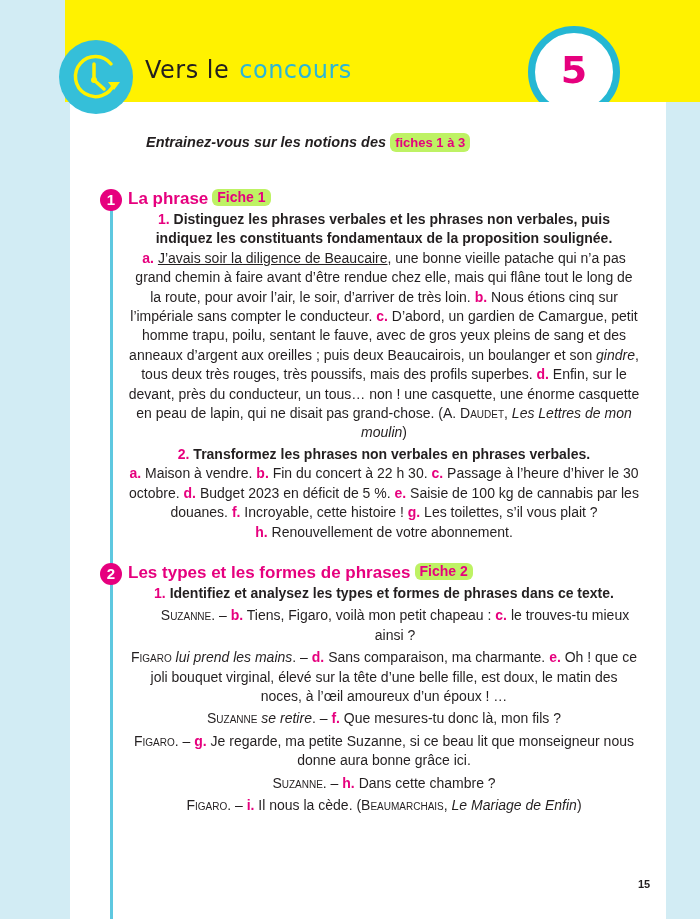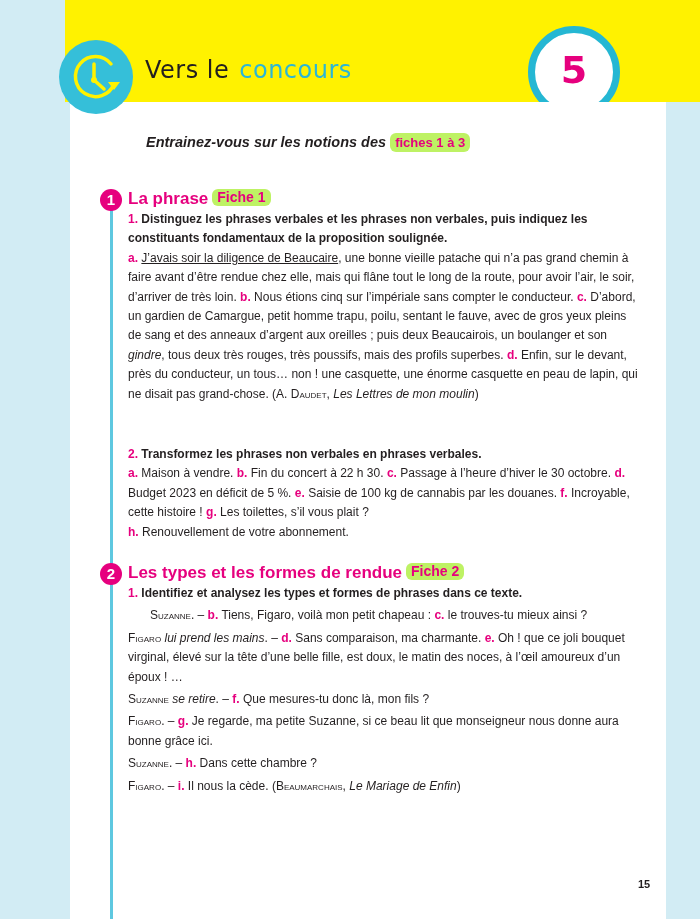--- a/index.html
+++ b/index.html
@@ -56,22 +56,23 @@
     .sec-badge {
       position: absolute; width: 22px; height: 22px; border-radius: 50%; background: #e6007e;
       color: #fff; font-weight: bold; font-size: 15px; text-align: center; line-height: 22px;
     }
     .sec-title {
       position: absolute; left: 128px; font-size: 17px; font-weight: bold; color: #e6007e;
       white-space: nowrap; line-height: 22px;
     }
     .sec-title .tag { font-size: 14px; line-height: 17px; vertical-align: 2px; margin-left: 4px; }
     .block {
-      position: absolute; left: 128px; width: 512px; font-size: 12px; line-height: 19.4px;
+      position: absolute; left: 128px; width: 512px; font-size: 14px; line-height: 19.4px;
       color: #231f20;
+      text-align: center;
     }
     .q { font-weight: bold; }
     .q .n, .l { color: #e6007e; font-weight: bold; }
     .u { text-decoration: underline; }
     .sc { font-variant: small-caps; }
     .i { font-style: italic; }
     .p { margin: 0; }
     .pagenum {
       position: absolute; left: 638px; top: 878px; font-size: 11px; font-weight: bold; color: #231f20; text-align: right;
     }
@@ -144,21 +145,21 @@
     <span class="l">d.</span> <span>Budget 2023 en déficit de 5 %.</span>
     <span class="l">e.</span> <span>Saisie de 100 kg de cannabis par les douanes.</span>
     <span class="l">f.</span> <span>Incroyable, cette histoire !</span>
     <span class="l">g.</span> <span>Les toilettes, s’il vous plait ?</span><br>
     <span class="l">h.</span> <span>Renouvellement de votre abonnement.</span>
   </p>
 </div>
 
 <div class="sec-badge" style="left:100px; top:563px;">2</div>
 <div class="sec-title" style="top:562px;">
-  <span>Les types et les formes de rendue</span><span class="tag">Fiche 2</span>
+  <span>Les types et les formes de phrases</span><span class="tag">Fiche 2</span>
 </div>
 
 <div class="block" style="top:584px;">
   <p class="p q">
     <span class="n">1.</span>
     <span>Identifiez et analysez les types et formes de phrases dans ce texte.</span>
   </p>
   <p class="p" style="margin-top:3px;margin-left:22px;">
     <span class="sc">Suzanne</span><span>. –</span>
     <span class="l">b.</span> <span>Tiens, Figaro, voilà mon petit chapeau :</span>

